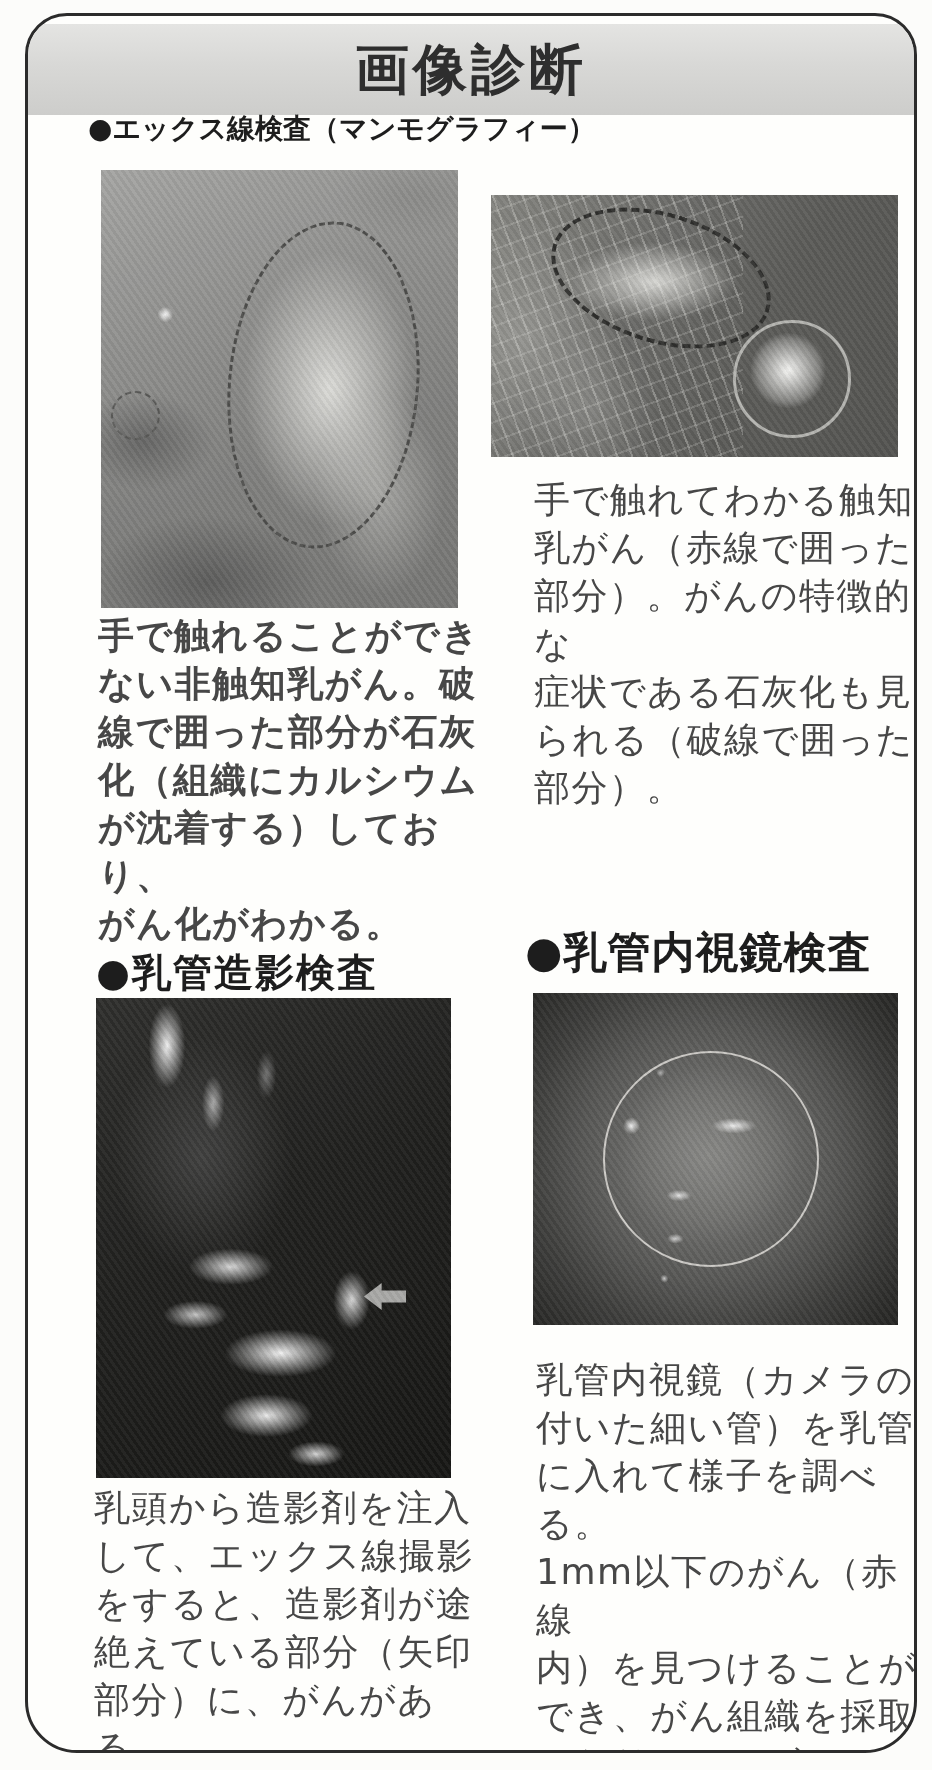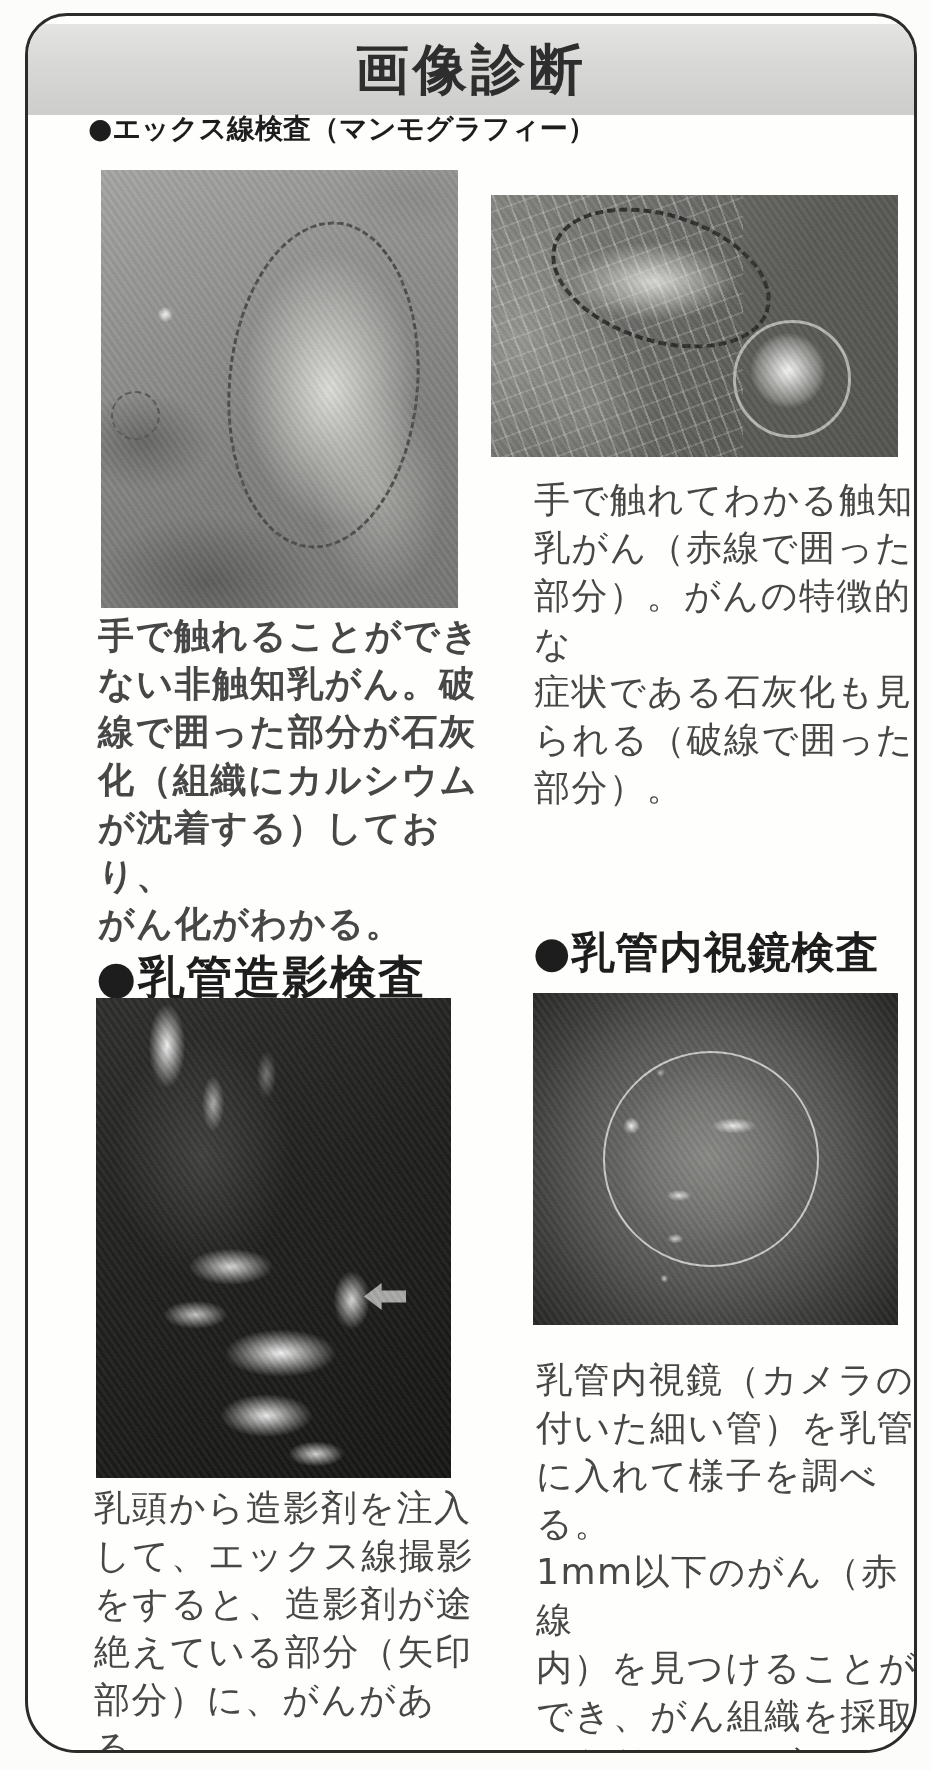--- a/index.html
+++ b/index.html
@@ -30,22 +30,22 @@
   .title-bar h1 {
     margin:0; font-size:54px; font-weight:bold; color:#2e2e2e;
     letter-spacing:4px; line-height:1;
   }
 
   .heading {
     position:absolute; margin:0;
     font-weight:bold; color:#1d1d1d; white-space:nowrap; line-height:1.1;
   }
   .heading-xray { left:60px; top:98px;  font-size:28px; letter-spacing:0px; }
-  .heading-duct { left:68px; top:936px; font-size:46px; letter-spacing:2px; }
-  .heading-endo { left:497px; top:913px; font-size:43px; letter-spacing:1px;margin-left:8px; }
+  .heading-duct { left:68px; top:936px; font-size:39px; letter-spacing:2px; }
+  .heading-endo { left:497px; top:913px; font-size:43px; letter-spacing:1px; }
 
   .caption {
     position:absolute; margin:0;
     font-size:36px; line-height:48px; letter-spacing:1.5px;
     color:#474747; white-space:pre-line;
   }
   .caption-xray-left  { left:70px;  top:596px;  width:390px;font-weight:bold; }
   .caption-xray-right { left:506px; top:460px;  width:400px; }
   .caption-duct       { left:66px;  top:1468px; width:400px; }
   .caption-endo       { left:508px; top:1340px; width:400px; }

